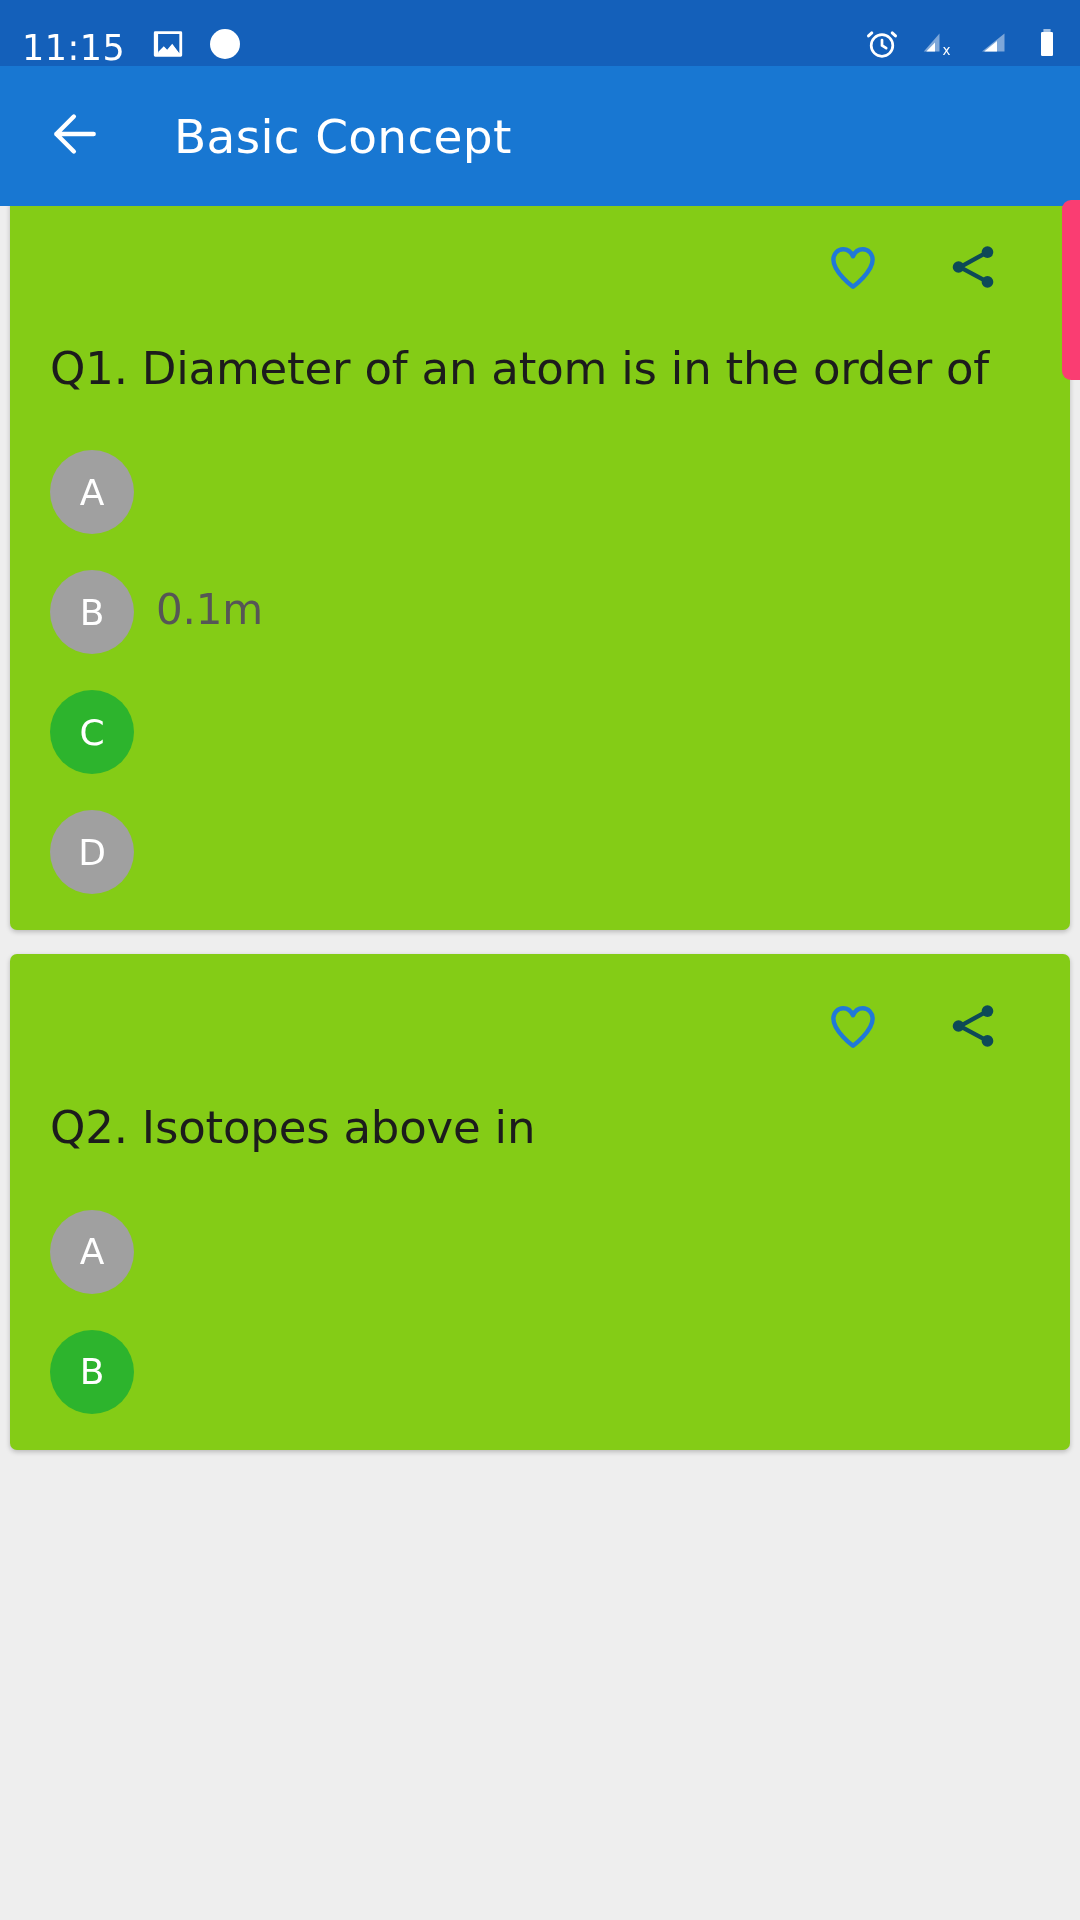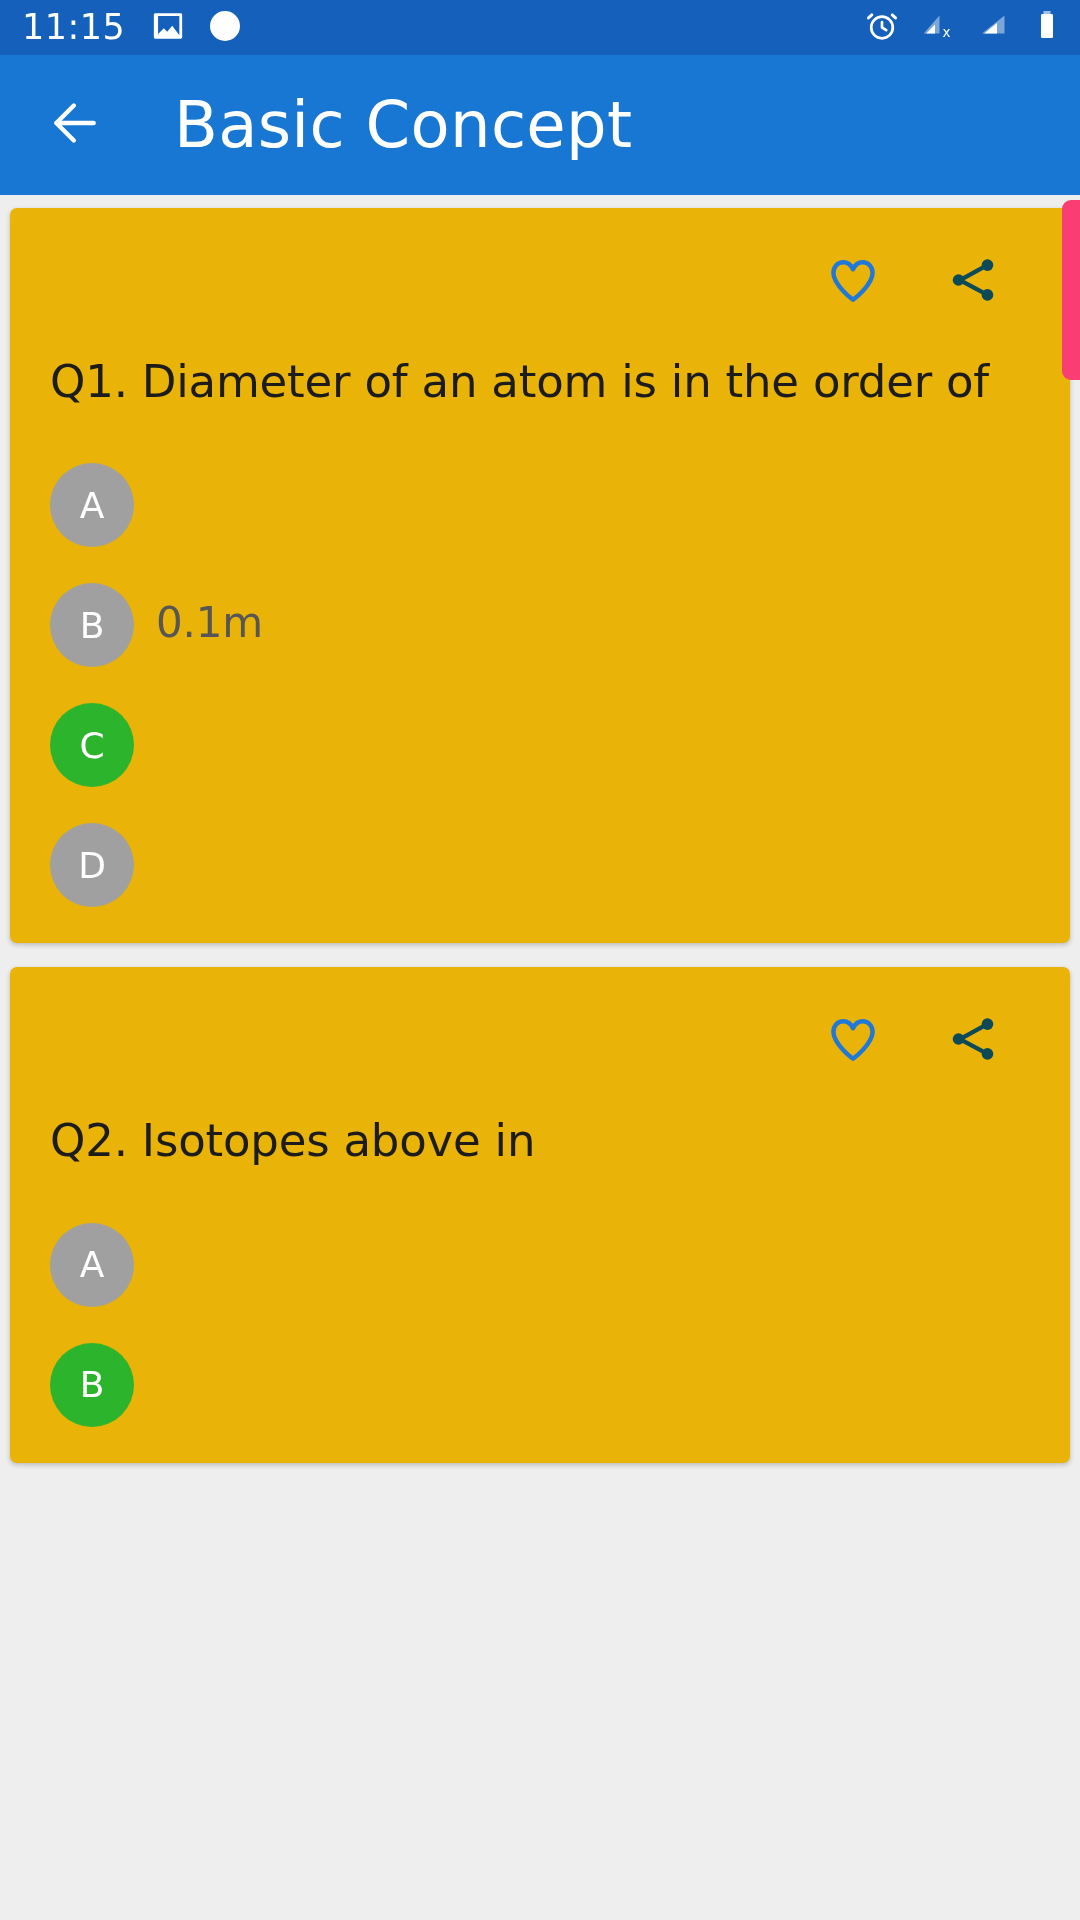--- a/index.html
+++ b/index.html
@@ -6,22 +6,22 @@
   html,body { width:1080px; height:1920px; }
   body{
     font-family:"DejaVu Sans", sans-serif;
     background:#eeeeee;
     overflow:hidden;
     position:relative;
   }
 
   
   .statusbar{
-    height:55px; background:#1460ba;
-    display:flex; align-items:center;
+    height:66px; background:#1460ba;
+    display:flex; align-items:flex-end;
     padding:0 18px 0 22px;
     position:relative; z-index:5;
   }
   .sb-time{
     color:#ffffff; font-size:35px; font-weight:400;
     letter-spacing:0.5px; line-height:1;
   }
   .sb-left-icons{ display:flex; align-items:center; gap:22px; margin-left:26px; }
   .sb-spacer{ flex:1; }
   .sb-right-icons{ display:flex; align-items:center; gap:20px; }
@@ -29,35 +29,35 @@
 
   
   .appbar{
     height:140px; background:#1877d2;
     display:flex; align-items:center;
     padding-left:44px;
     position:relative; z-index:4;
   }
   .back-btn{ width:62px; height:62px; display:flex; align-items:center; justify-content:center; }
   .appbar-title{
-    color:#ffffff; font-size:64px; font-weight:400;
+    color:#ffffff; font-size:47px; font-weight:400;
     margin-left:68px; letter-spacing:0.3px;
     white-space:nowrap;
   }
 
   
   .content{
     position:absolute; top:195px; left:0; right:0; bottom:0;
     background:#eeeeee; overflow:hidden;
   }
 
   .card{
-    background:#eab308;
+    background:#84cc16;
     border-radius:7px;
-    margin:13px 10px 0 10px;
+    margin:0 10px 0 10px;
     box-shadow:0 2px 5px rgba(0,0,0,0.22);
     padding:26px 40px 30px 40px;
   }
   .card + .card{ margin-top:24px; }
 
   .card-actions{
     display:flex; justify-content:flex-end; align-items:center;
     gap:62px;
     padding-right:28px;
     height:96px;

